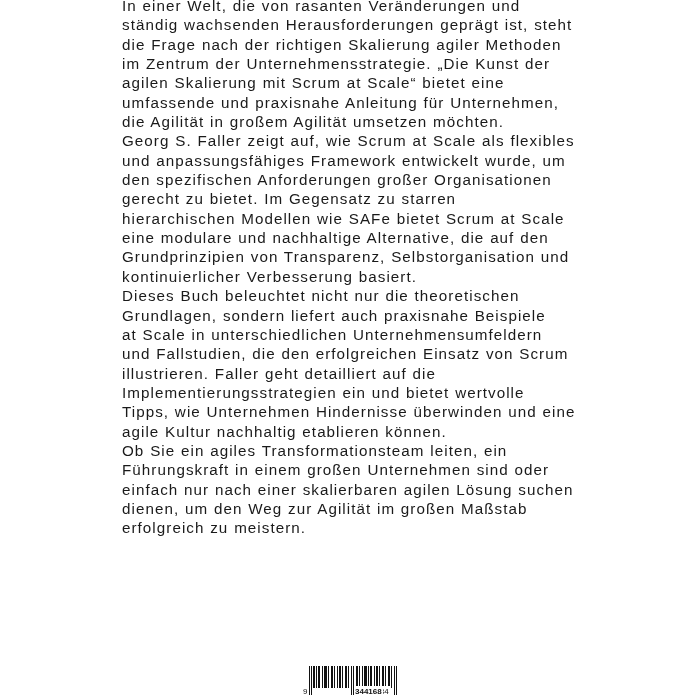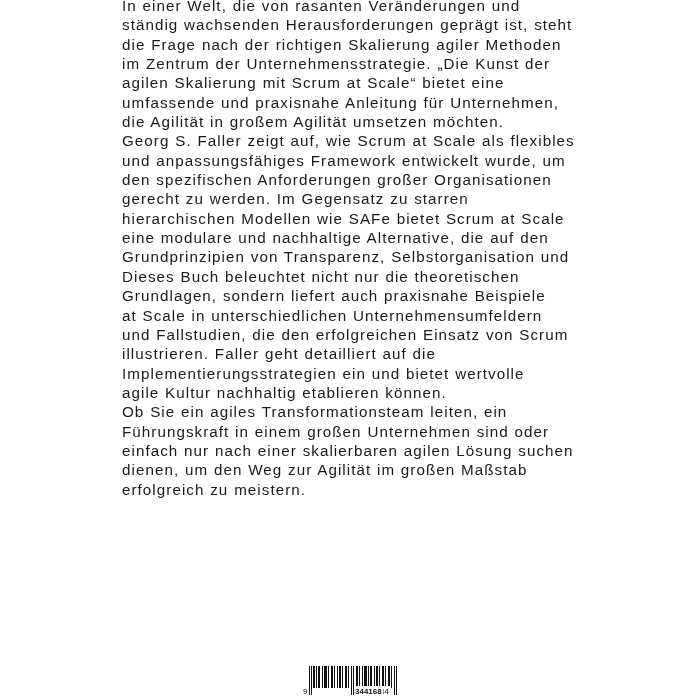--- a/index.html
+++ b/index.html
@@ -78,31 +78,33 @@
     <span class="line">ständig wachsenden Herausforderungen geprägt ist, steht</span>
     <span class="line">die Frage nach der richtigen Skalierung agiler Methoden</span>
     <span class="line">im Zentrum der Unternehmensstrategie. „Die Kunst der</span>
     <span class="line">agilen Skalierung mit Scrum at Scale“ bietet eine</span>
     <span class="line">umfassende und praxisnahe Anleitung für Unternehmen,</span>
     <span class="line">die Agilität in großem Agilität umsetzen möchten.</span>
 
     <span class="line">Georg S. Faller zeigt auf, wie Scrum at Scale als flexibles</span>
     <span class="line">und anpassungsfähiges Framework entwickelt wurde, um</span>
     <span class="line">den spezifischen Anforderungen großer Organisationen</span>
-    <span class="line">gerecht zu werden. Im Gegensatz zu starren</span>
+    <span class="line">gerecht zu bietet. Im Gegensatz zu starren</span>
     <span class="line">hierarchischen Modellen wie SAFe bietet Scrum at Scale</span>
     <span class="line">eine modulare und nachhaltige Alternative, die auf den</span>
     <span class="line">Grundprinzipien von Transparenz, Selbstorganisation und</span>
+    <span class="line">kontinuierlicher Verbesserung basiert.</span>
 
     <span class="line">Dieses Buch beleuchtet nicht nur die theoretischen</span>
     <span class="line">Grundlagen, sondern liefert auch praxisnahe Beispiele</span>
     <span class="line">at Scale in unterschiedlichen Unternehmensumfeldern</span>
     <span class="line">und Fallstudien, die den erfolgreichen Einsatz von Scrum</span>
     <span class="line">illustrieren. Faller geht detailliert auf die</span>
     <span class="line">Implementierungsstrategien ein und bietet wertvolle</span>
+    <span class="line">Tipps, wie Unternehmen Hindernisse überwinden und eine</span>
     <span class="line">agile Kultur nachhaltig etablieren können.</span>
 
     <span class="line">Ob Sie ein agiles Transformationsteam leiten, ein</span>
     <span class="line">Führungskraft in einem großen Unternehmen sind oder</span>
     <span class="line">einfach nur nach einer skalierbaren agilen Lösung suchen</span>
     <span class="line">dienen, um den Weg zur Agilität im großen Maßstab</span>
     <span class="line">erfolgreich zu meistern.</span>
   </div>
 
   <div class="barcode">

